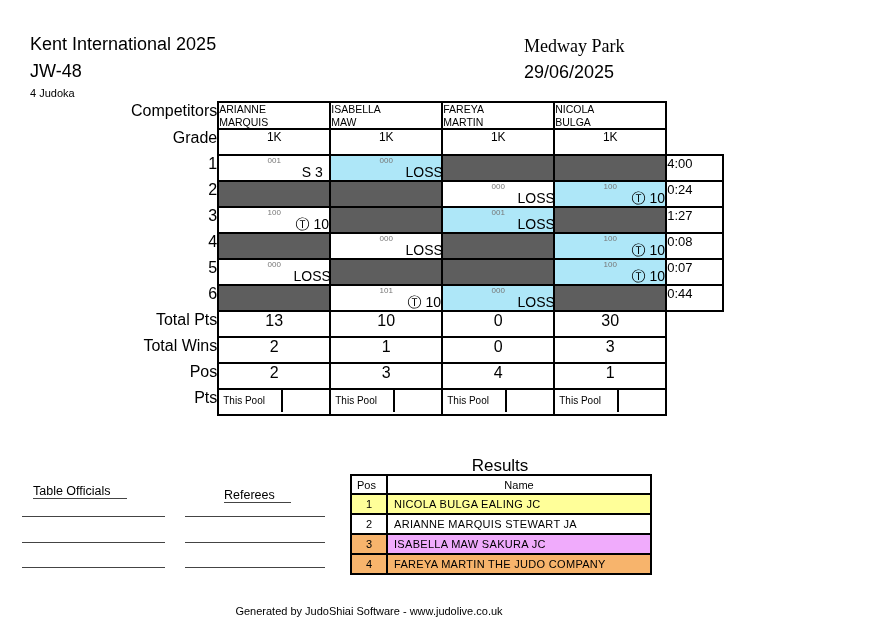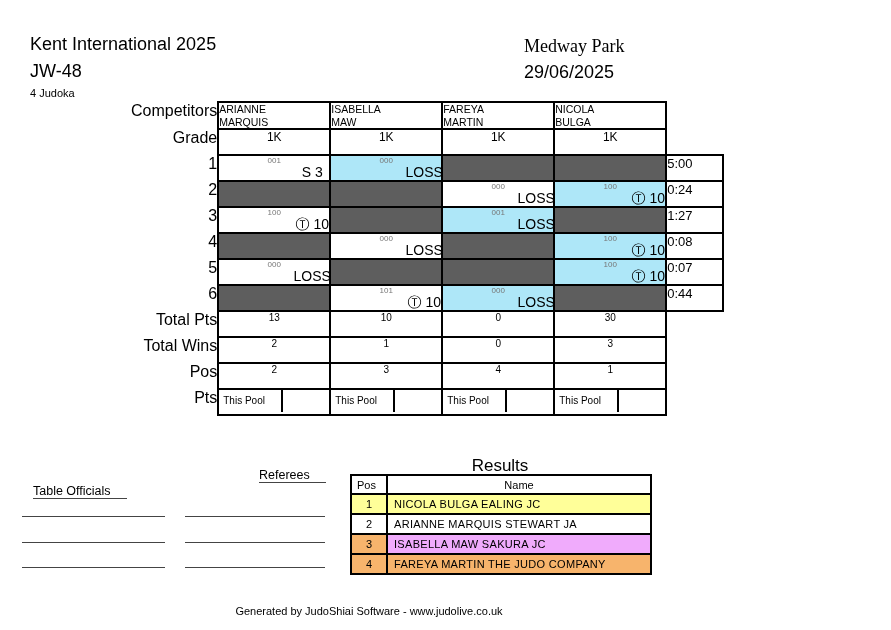--- a/index.html
+++ b/index.html
@@ -27,21 +27,21 @@
   .lbl{border:none;text-align:right;padding-right:6px;font-size:16px;vertical-align:middle;}
   .comp{font-size:10.5px;line-height:1.2;padding:1px 0 0 3px;}
   .grade{text-align:center;vertical-align:middle;font-size:12px;}
   .club{font-size:8px;color:#9b9b9b;padding:3px 0 0 4px;letter-spacing:.4px;}
   .timehead{font-size:13px;vertical-align:middle;padding-left:4px;}
   .mcell{position:relative;}
   .mcell .code{position:absolute;top:0;left:0;width:100%;text-align:center;font-size:8px;color:#777;}
   .mcell .main{position:absolute;top:8px;left:0;width:100%;text-align:center;font-size:14px;padding-left:38px;}
   .t-win{background:var(--win);}
   .t-empty{background:var(--empty);}
-  .tval{text-align:center;vertical-align:middle;font-size:10px;}
+  .tval{text-align:center;vertical-align:middle;font-size:16px;}
   .timecell{font-size:13px;vertical-align:middle;padding-left:4px;}
   .split-inner{display:flex;height:22px;}
   .sp-l{width:58%;border-right:2px solid #000;font-size:10px;padding:5px 0 0 4px;box-sizing:border-box;}
   .sp-r{flex:1;}
 
   
   .results-title{position:absolute;left:350px;top:456px;width:300px;text-align:center;font-size:17px;}
   table.results{position:absolute;left:350px;top:474px;border-collapse:collapse;table-layout:fixed;width:300px;}
   table.results td{border:2px solid #000;font-size:11px;padding:0;}
   .res-hdr td{height:17px;}
@@ -139,21 +139,21 @@
             <span class="main">LOSS</span>
           </td>
       <td class="b mcell t-empty">
             <span class="code"></span>
             <span class="main"></span>
           </td>
       <td class="b mcell t-empty">
             <span class="code"></span>
             <span class="main"></span>
           </td>
-      <td class="b timecell">5:00</td>
+      <td class="b timecell">4:00</td>
     </tr>
 
     <tr style="height:26px">
       <td class="lbl">2</td>
       <td class="b mcell t-empty">
             <span class="code"></span>
             <span class="main"></span>
           </td>
       <td class="b mcell t-empty">
             <span class="code"></span>
@@ -340,20 +340,20 @@
       <td class="res-name" style="background: rgb(247, 180, 108);">FAREYA MARTIN THE JUDO COMPANY</td>
     </tr>
   </tbody>
     </table>
 
   <div class="off-label" style="left:33px;top:484px;">Table Officials</div>
   <div class="sig-line" style="left:22px;top:516px;width:143px;"></div>
   <div class="sig-line" style="left:22px;top:542px;width:143px;"></div>
   <div class="sig-line" style="left:22px;top:567px;width:143px;"></div>
 
-  <div class="off-label" style="left:224px;top:468px;margin-left:35px;">Referees</div>
+  <div class="off-label" style="left:224px;top:488px;">Referees</div>
   <div class="sig-line" style="left:185px;top:516px;width:140px;"></div>
   <div class="sig-line" style="left:185px;top:542px;width:140px;"></div>
   <div class="sig-line" style="left:185px;top:567px;width:140px;"></div>
 
   <div class="footer">Generated by JudoShiai Software - www.judolive.co.uk</div>
 
 </div>
 
 </body></html>

